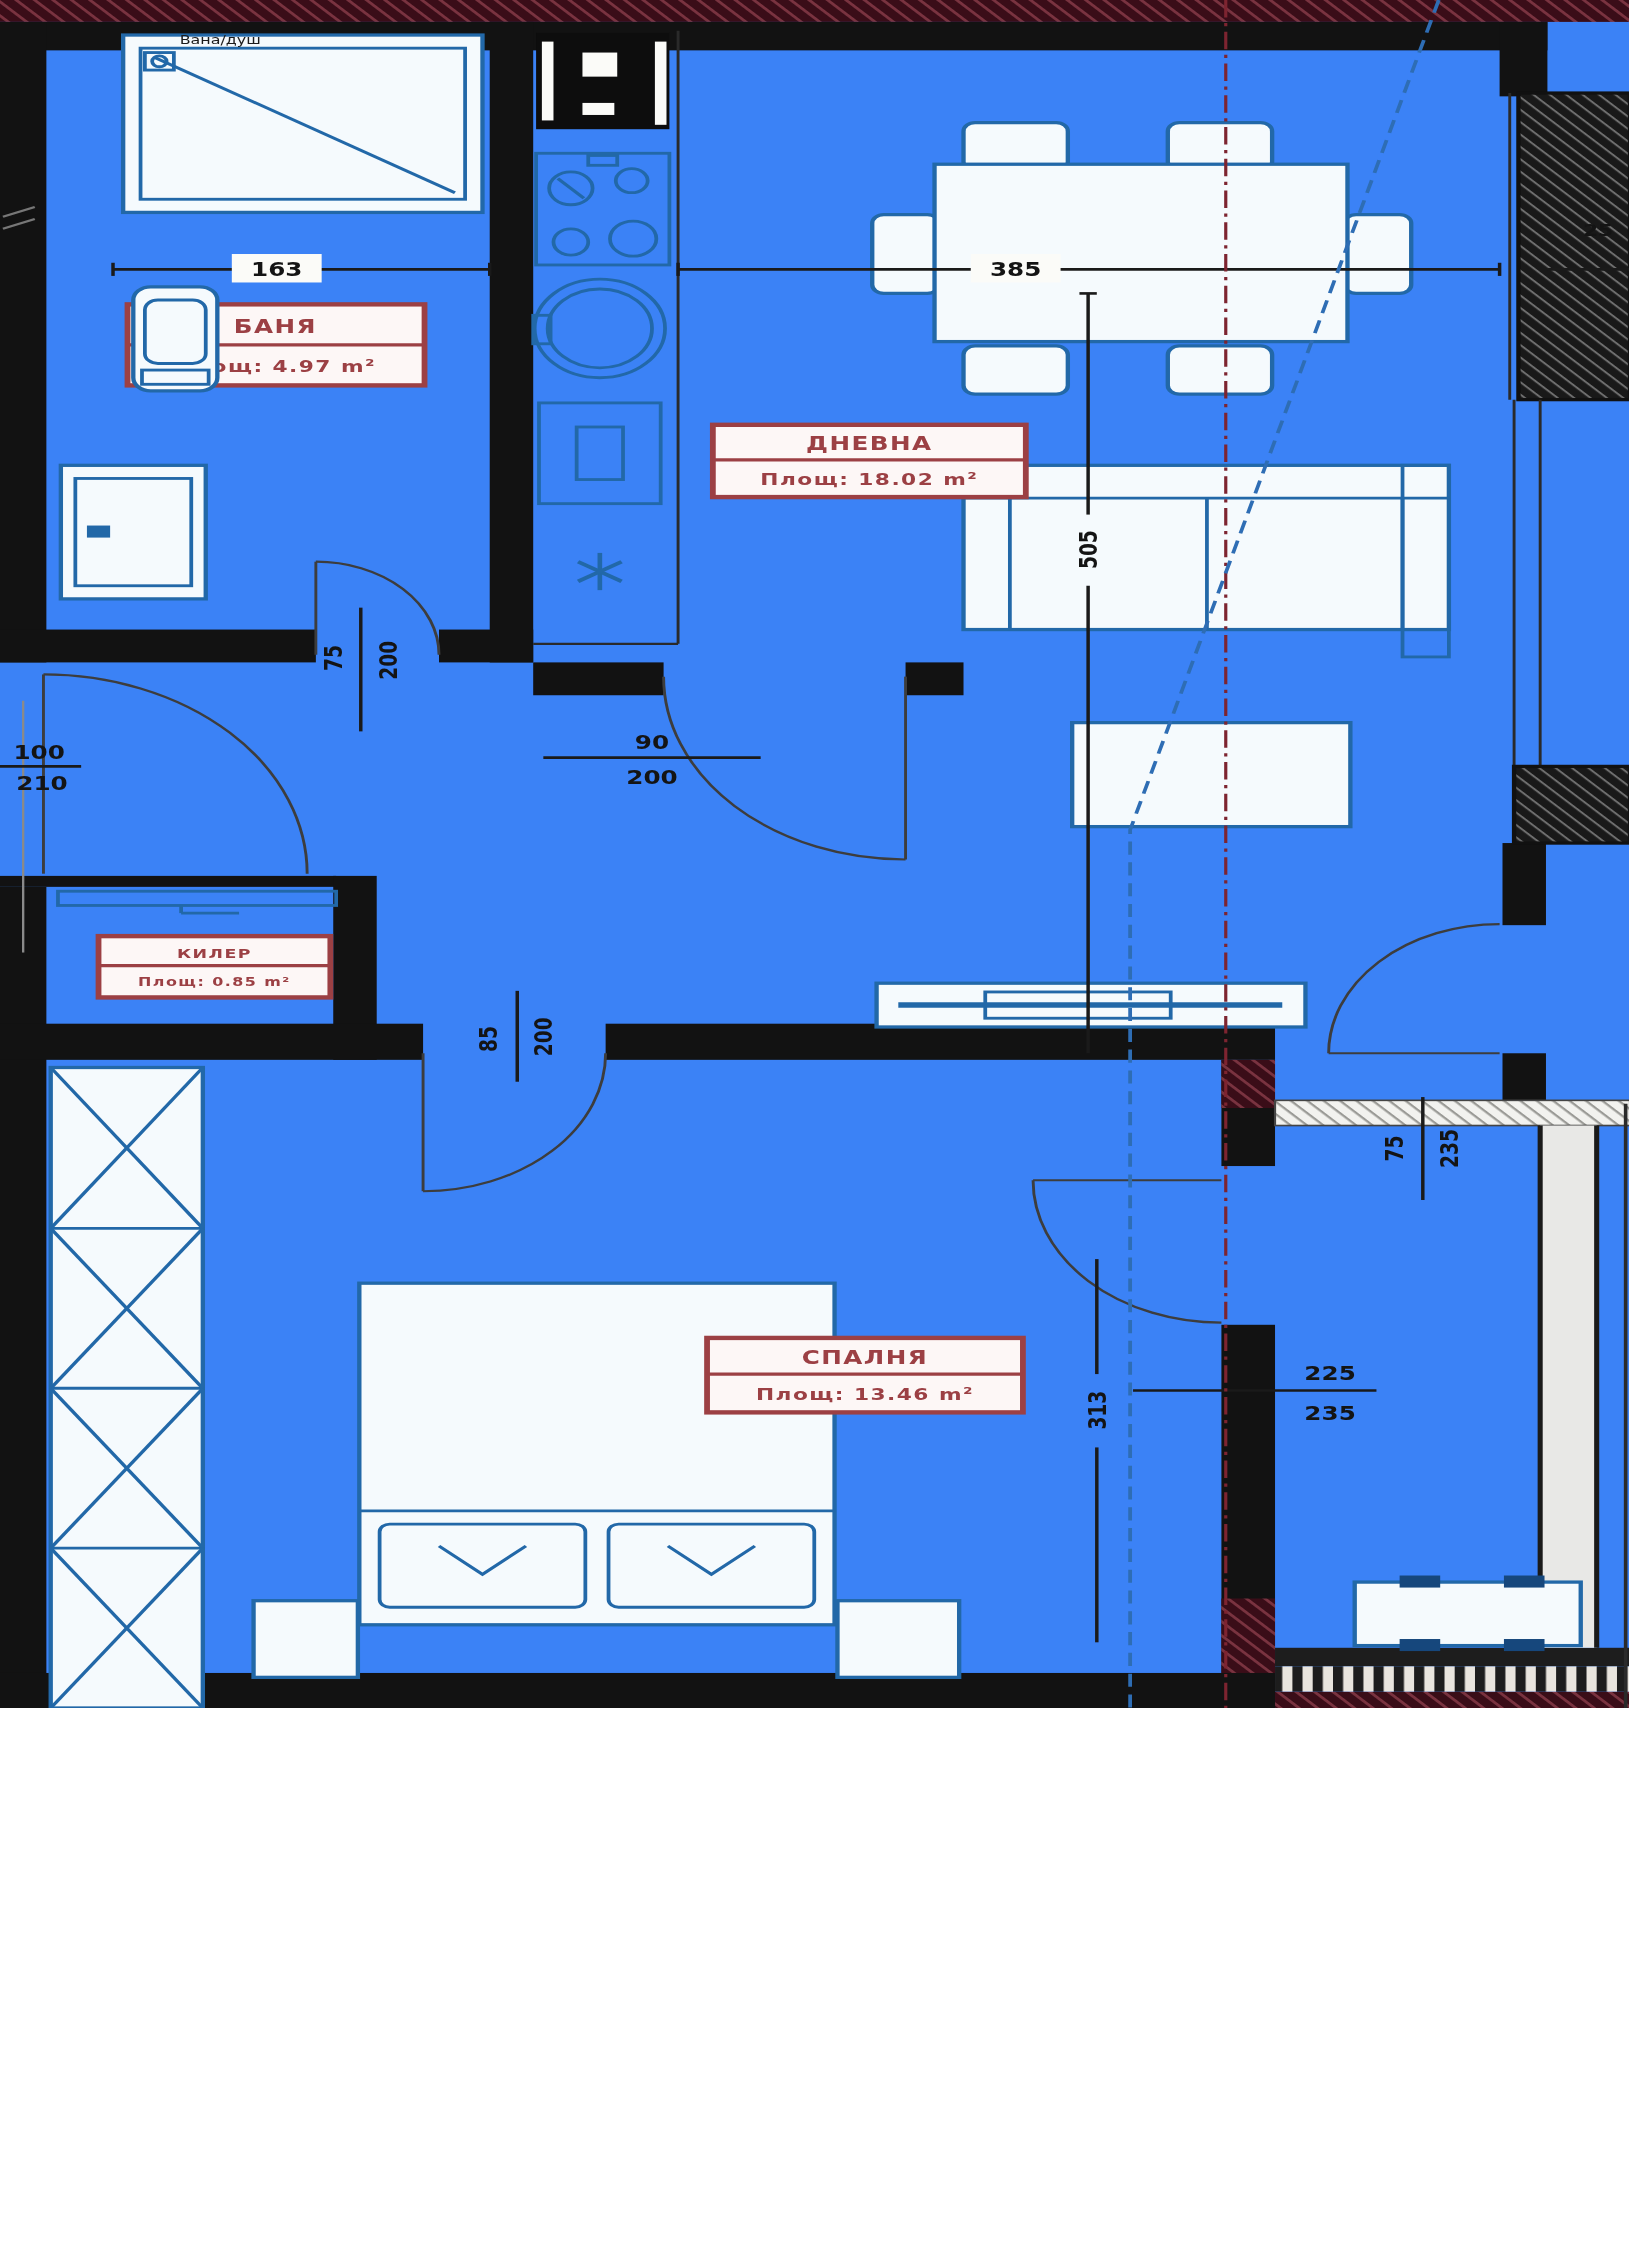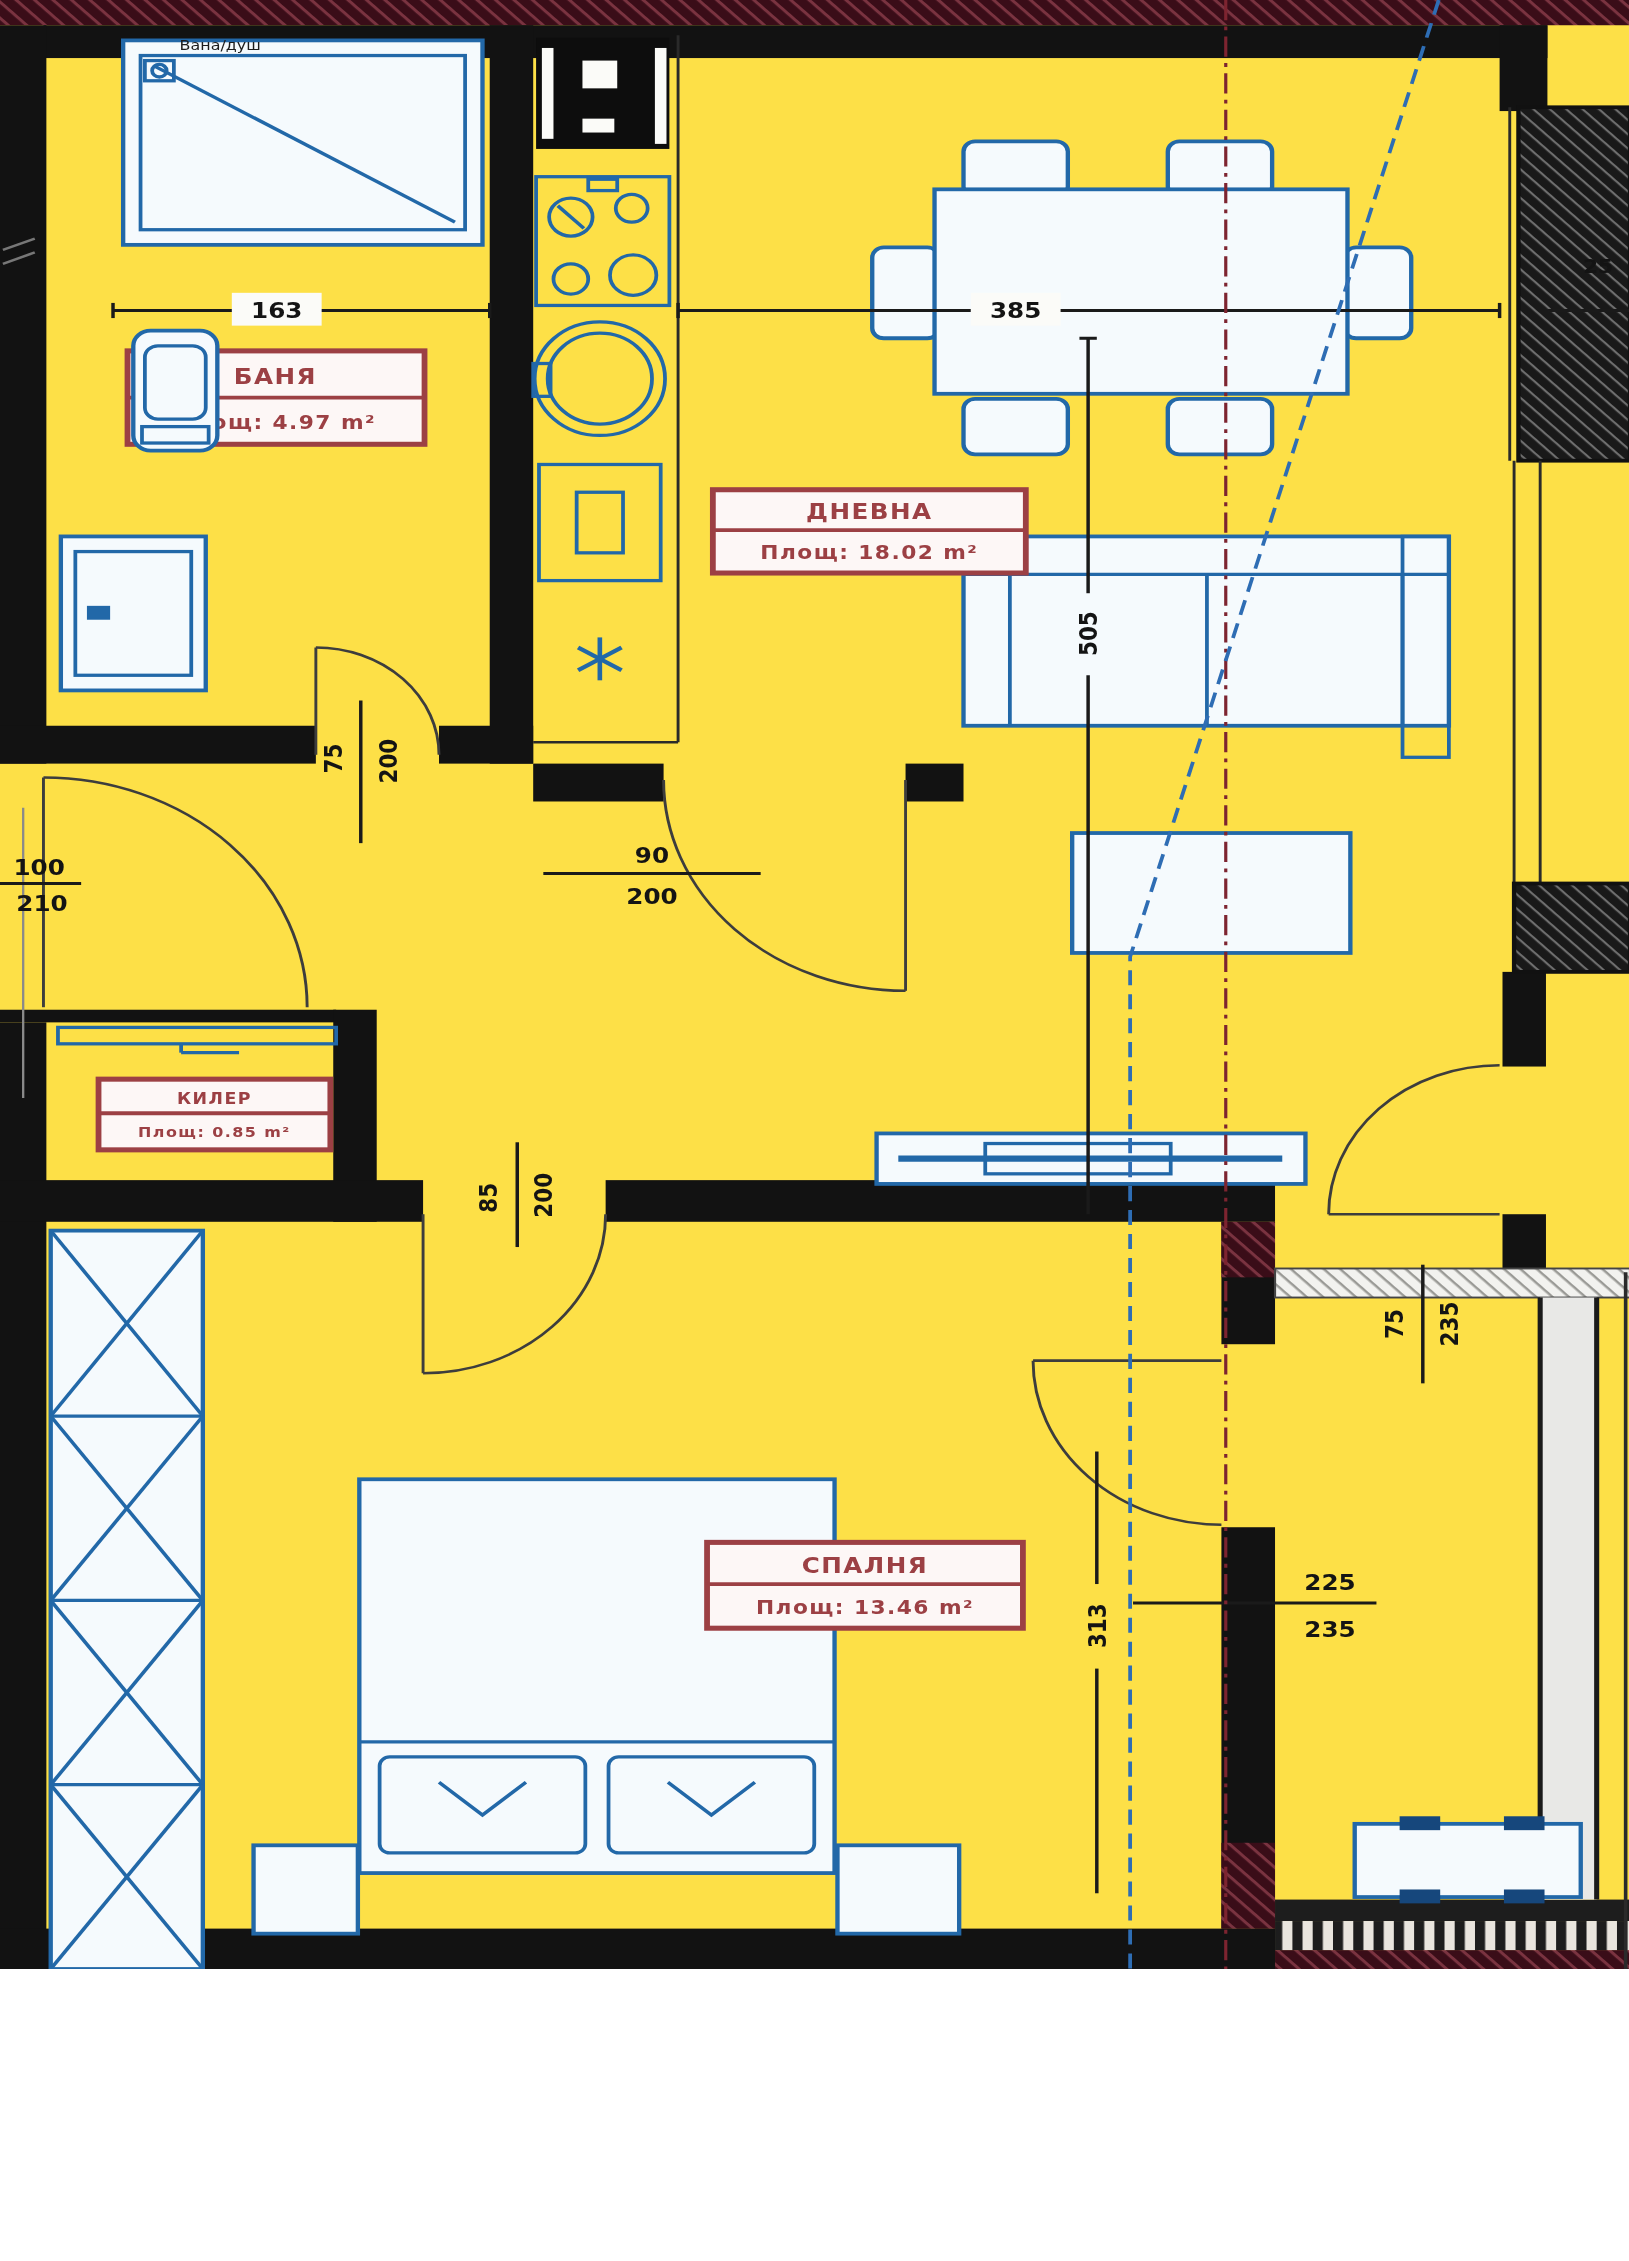--- a/index.html
+++ b/index.html
@@ -1,16 +1,16 @@
 <!DOCTYPE html>
 <html style="font-size:11px"><head>
 <meta charset="utf-8">
 <style>
   html,body{margin:0;padding:0;background:#ffffff;}
-  #stage{position:relative;width:1630px;height:1969px;background:#fde047;overflow:hidden;
+  #stage{position:relative;width:1630px;height:1708px;background:#3b82f6;overflow:hidden;
          font-family:"DejaVu Sans","Liberation Sans",sans-serif;}
   svg{position:absolute;left:0;top:0;width:100%;height:100%;}
   .wall{fill:#121212;stroke:none;}
   .furn{stroke:#2268a8;fill:#f5fafd;stroke-width:3;}
   .furnline{stroke:#2268a8;fill:none;stroke-width:2.6;}
   .thin{stroke:#2a2a2a;stroke-width:2;fill:none;}
   .dim{stroke:#1a1a1a;stroke-width:2.4;fill:none;}
   .dimtxt{fill:#141414;font-size:17px;font-weight:600;text-anchor:middle;}
   .dimtxt-sm{fill:#141414;font-size:15px;font-weight:600;text-anchor:middle;}
   .door{stroke:#3d3d3d;stroke-width:2;fill:none;}

